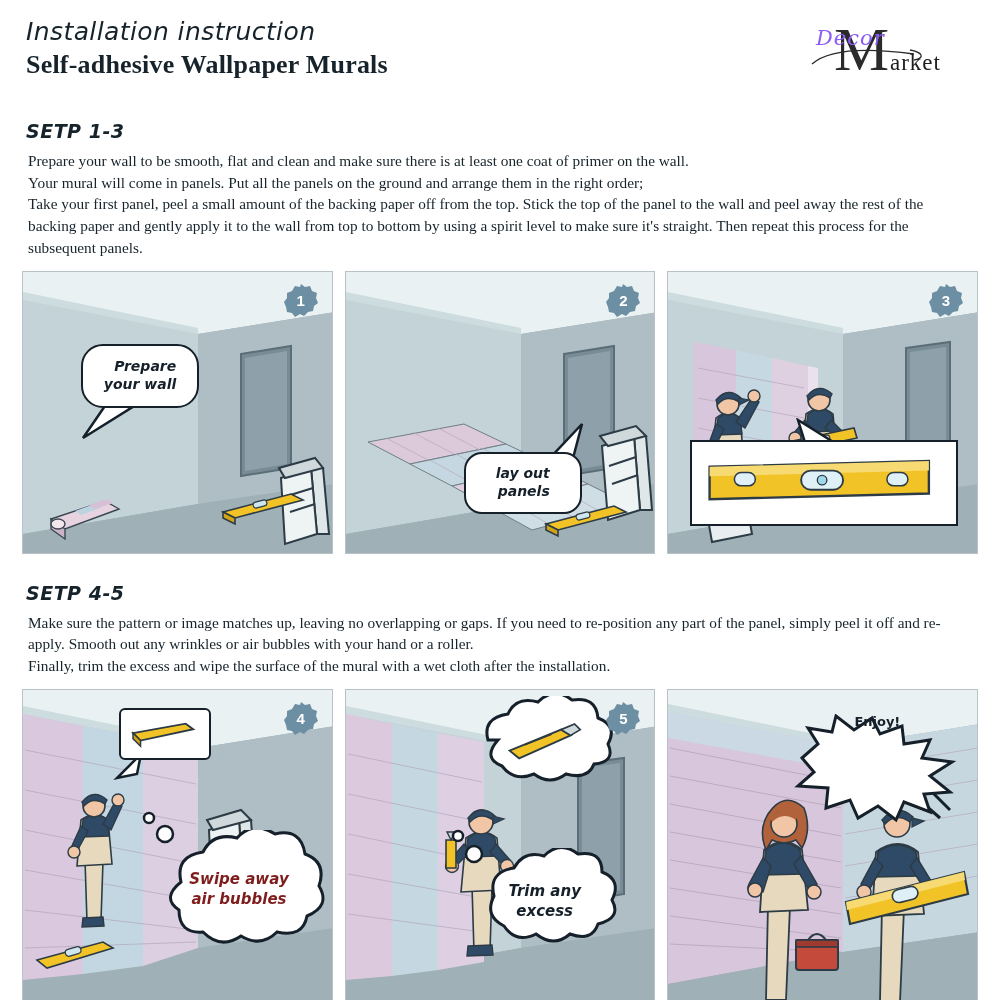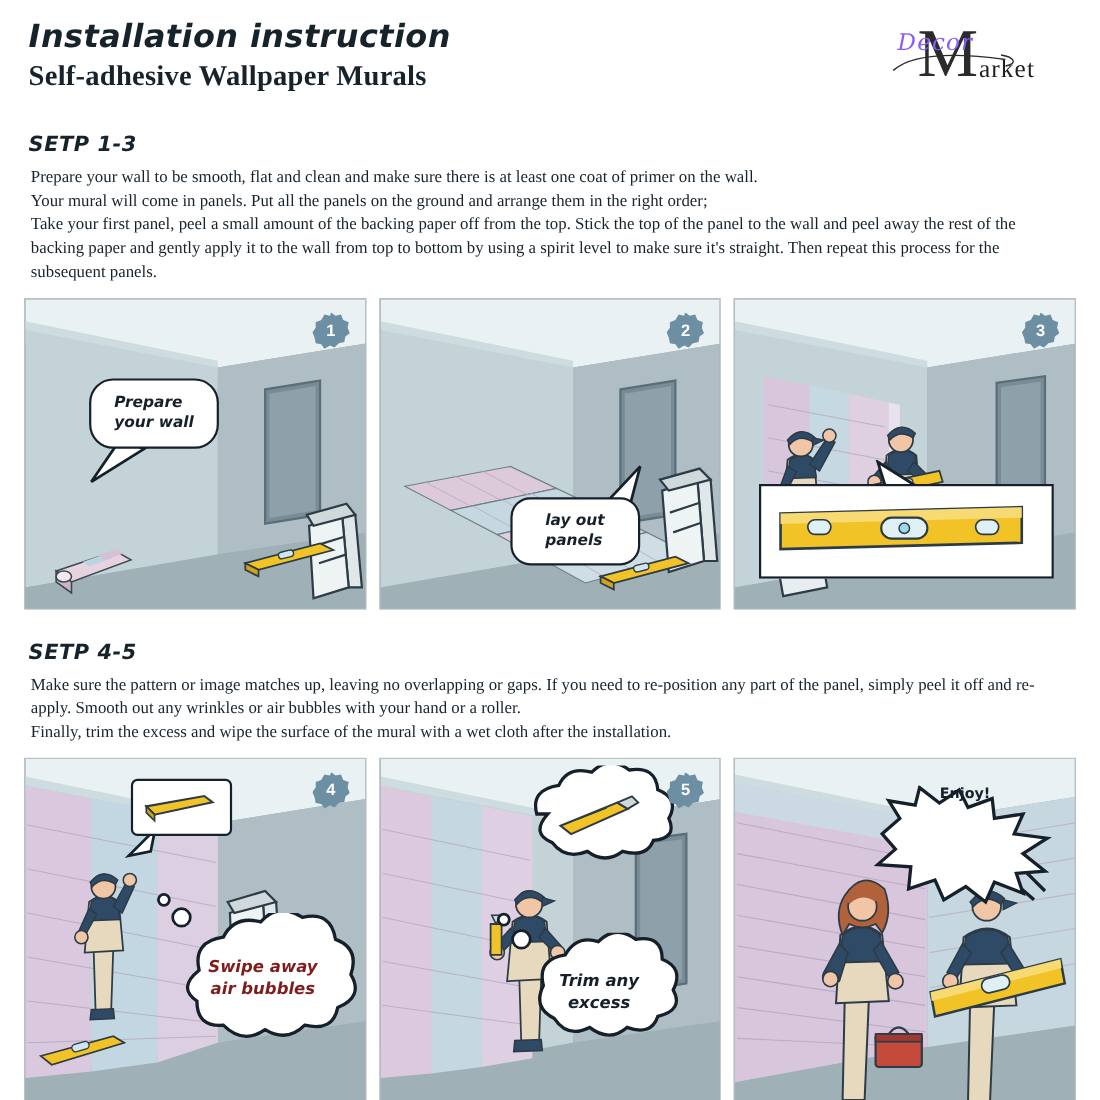--- a/index.html
+++ b/index.html
@@ -15,22 +15,22 @@
 
   
   .header {
     position: relative;
     padding: 18px 24px 0 26px;
     height: 108px;
   }
   .title-main {
     font-family: "DejaVu Sans", sans-serif;
     font-style: italic;
-    font-weight: bold;
-    font-size: 29px;
+    font-weight: normal;
+    font-size: 25px;
     letter-spacing: 0.4px;
     line-height: 1.1;
     margin: 0 0 4px 0;
   }
   .title-sub {
     font-family: "Liberation Serif", serif;
     font-weight: bold;
     font-size: 26px;
     letter-spacing: 0.2px;
     margin: 0;
@@ -125,21 +125,21 @@
 
   .bubble {
     position: absolute;
     background: #fff;
     border: 2.5px solid #15202a;
     border-radius: 22px;
     font-family: "DejaVu Sans", sans-serif;
     font-style: italic;
     font-weight: bold;
     font-size: 14px;
-    text-align: left;
+    text-align: right;
     color: #15202a;
     line-height: 1.25;
     display: flex; align-items: center; justify-content: center;
     padding: 8px 10px;
     z-index: 20;
   }
 
   .tail { position: absolute; z-index: 19; }
 
   .footer-spacer { height: 10px; }

